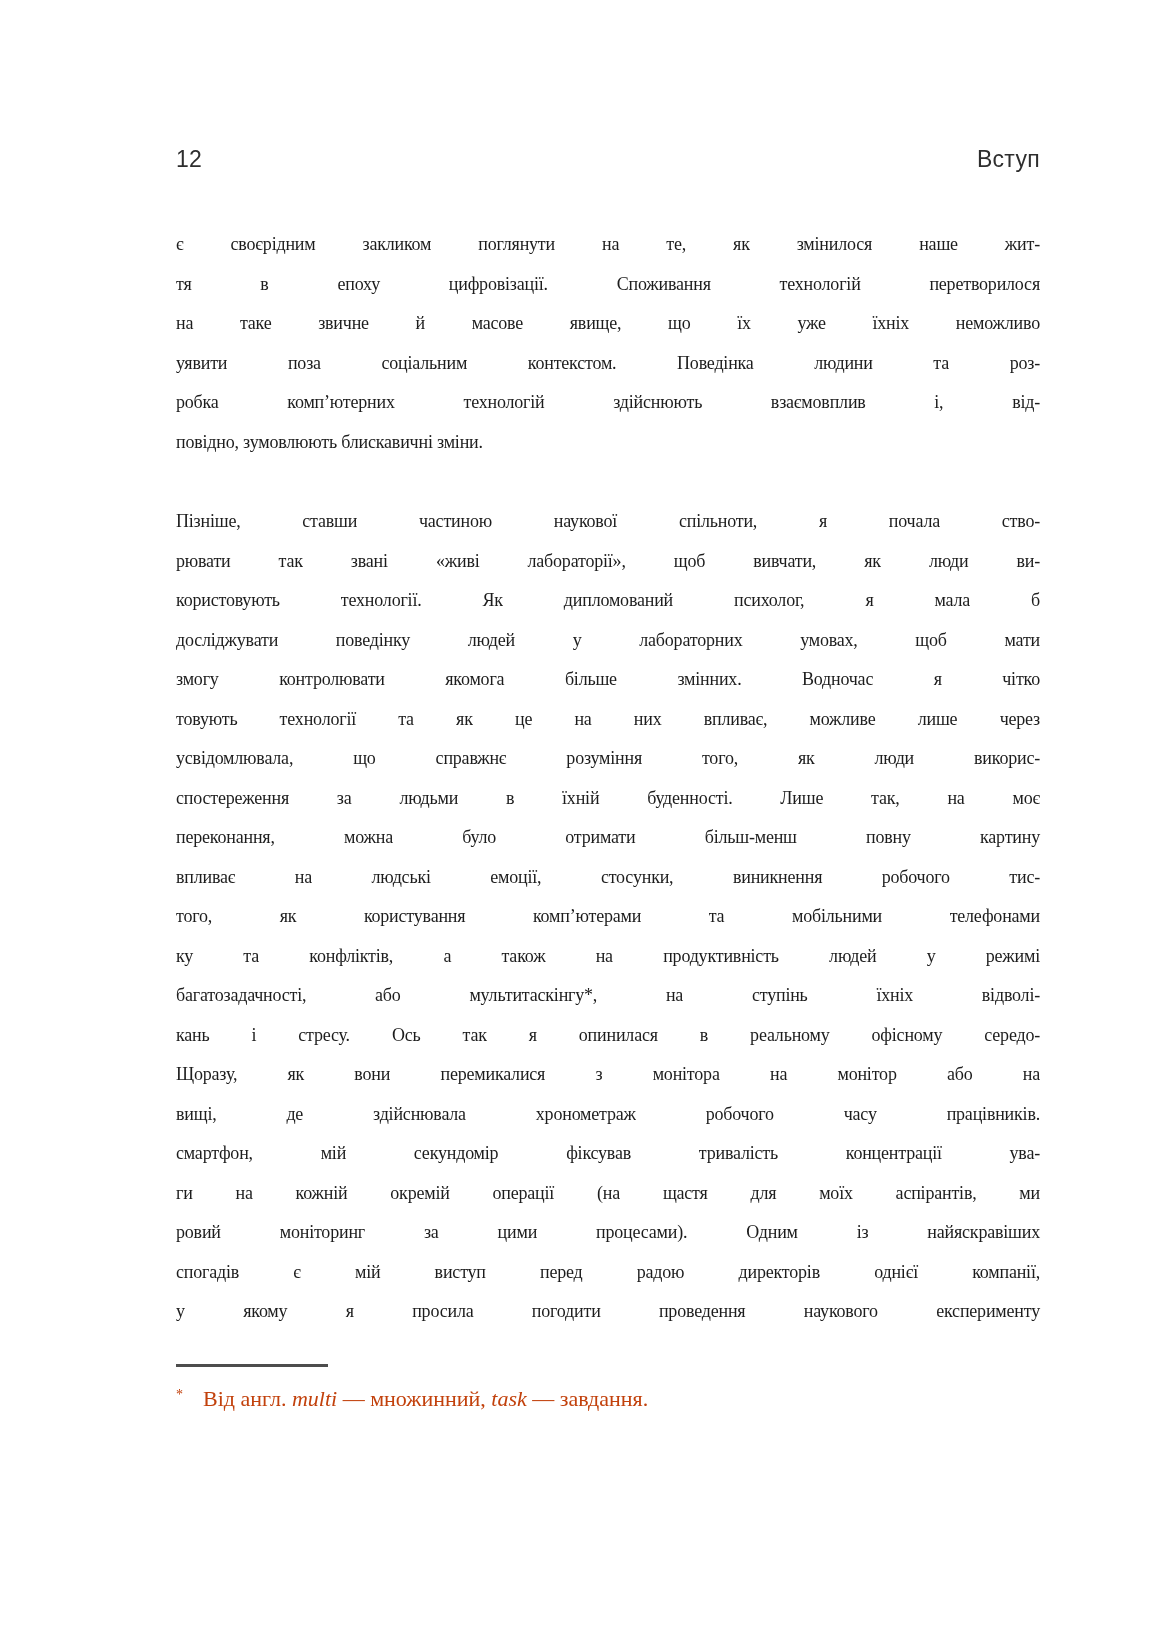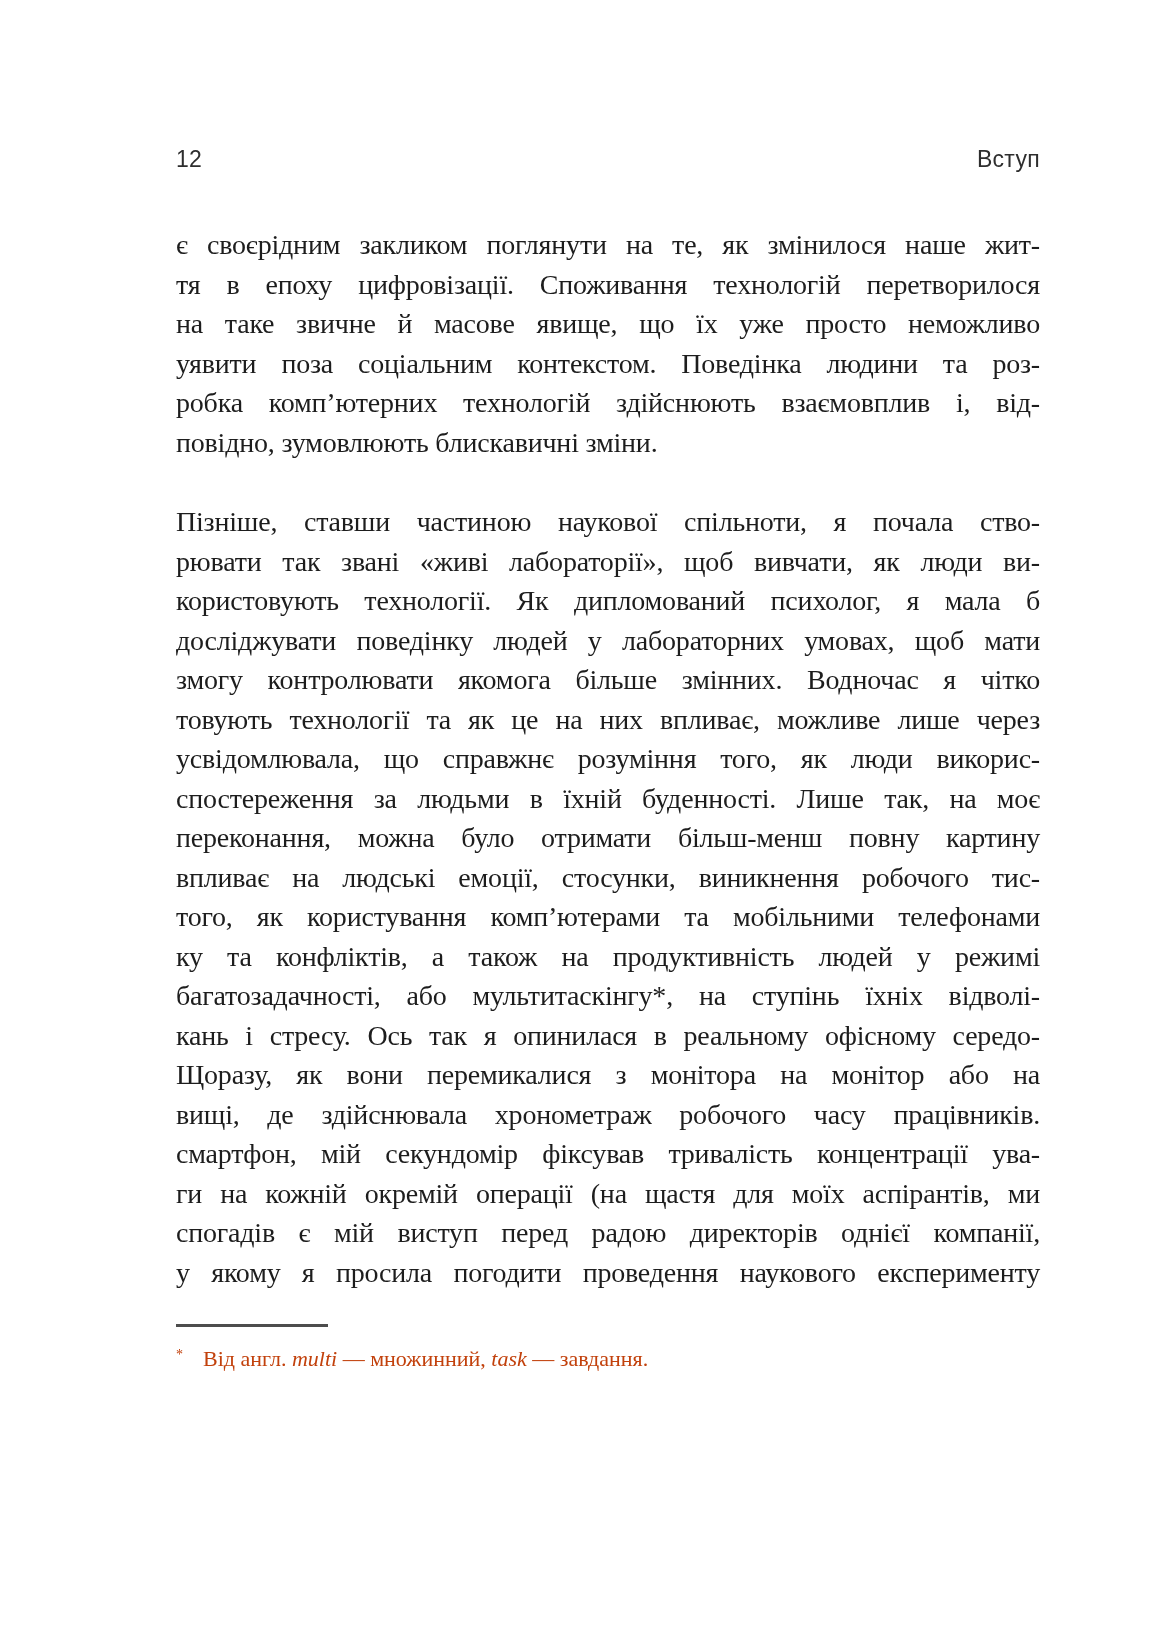--- a/index.html
+++ b/index.html
@@ -24,21 +24,21 @@
     align-items: center;
     font-family: "Liberation Sans", sans-serif;
     font-size: 23px;
     line-height: 23px;
     color: #2e2e2e;
     letter-spacing: 0.3px;
   }
   .body-text {
     margin-top: 54px;
     font-family: "Liberation Serif", serif;
-    font-size: 28px;
+    font-size: 18px;
     line-height: 39.5px;
     color: #1d1d1d;
     letter-spacing: -0.2px;
   }
   .para { margin: 0; }
   .para-2 { margin-top: 40px; }
   .jline {
     text-align: justify;
     text-align-last: justify;
   }
@@ -77,21 +77,21 @@
   <header class="running-head">
     <span>12</span>
     <span>Вступ</span>
   </header>
 
   <main class="body-text">
 
     <div class="para para-1">
       <div class="jline">є своєрідним закликом поглянути на те, як змінилося наше жит-</div>
       <div class="jline">тя в епоху цифровізації. Споживання технологій перетворилося</div>
-      <div class="jline">на таке звичне й масове явище, що їх уже просто неможливо</div>
+      <div class="jline">на таке звичне й масове явище, що їх уже їхніх неможливо</div>
       <div class="jline">уявити поза соціальним контекстом. Поведінка людини та роз-</div>
       <div class="jline">робка комп’ютерних технологій здійснюють взаємовплив і, від-</div>
       <div class="lastline">повідно, зумовлюють блискавичні зміни.</div>
     </div>
 
     <div class="para para-2">
       <div class="jline">Пізніше, ставши частиною наукової спільноти, я почала ство-</div>
       <div class="jline">рювати так звані «живі лабораторії», щоб вивчати, як люди ви-</div>
       <div class="jline">користовують технології. Як дипломований психолог, я мала б</div>
       <div class="jline">досліджувати поведінку людей у лабораторних умовах, щоб мати</div>
@@ -102,20 +102,21 @@
       <div class="jline">переконання, можна було отримати більш-менш повну картину</div>
       <div class="jline">впливає на людські емоції, стосунки, виникнення робочого тис-</div>
       <div class="jline">того, як користування комп’ютерами та мобільними телефонами</div>
       <div class="jline">ку та конфліктів, а також на продуктивність людей у режимі</div>
       <div class="jline">багатозадачності, або мультитаскінгу*, на ступінь їхніх відволі-</div>
       <div class="jline">кань і стресу. Ось так я опинилася в реальному офісному середо-</div>
       <div class="jline">Щоразу, як вони перемикалися з монітора на монітор або на</div>
       <div class="jline">вищі, де здійснювала хронометраж робочого часу працівників.</div>
       <div class="jline">смартфон, мій секундомір фіксував тривалість концентрації ува-</div>
       <div class="jline">ги на кожній окремій операції (на щастя для моїх аспірантів, ми</div>
+      <div class="jline">ровий моніторинг за цими процесами). Одним із найяскравіших</div>
       <div class="jline">спогадів є мій виступ перед радою директорів однієї компанії,</div>
       <div class="jline">у якому я просила погодити проведення наукового експерименту</div>
     </div>
 
   </main>
 
   <footer class="footnote">
     <div class="fn-rule"></div>
     <div class="fn-line"><span class="fn-marker">*</span><span>Від англ. </span><span class="it">multi</span><span> — множинний, </span><span class="it">task</span><span> — завдання.</span></div>
   </footer>

